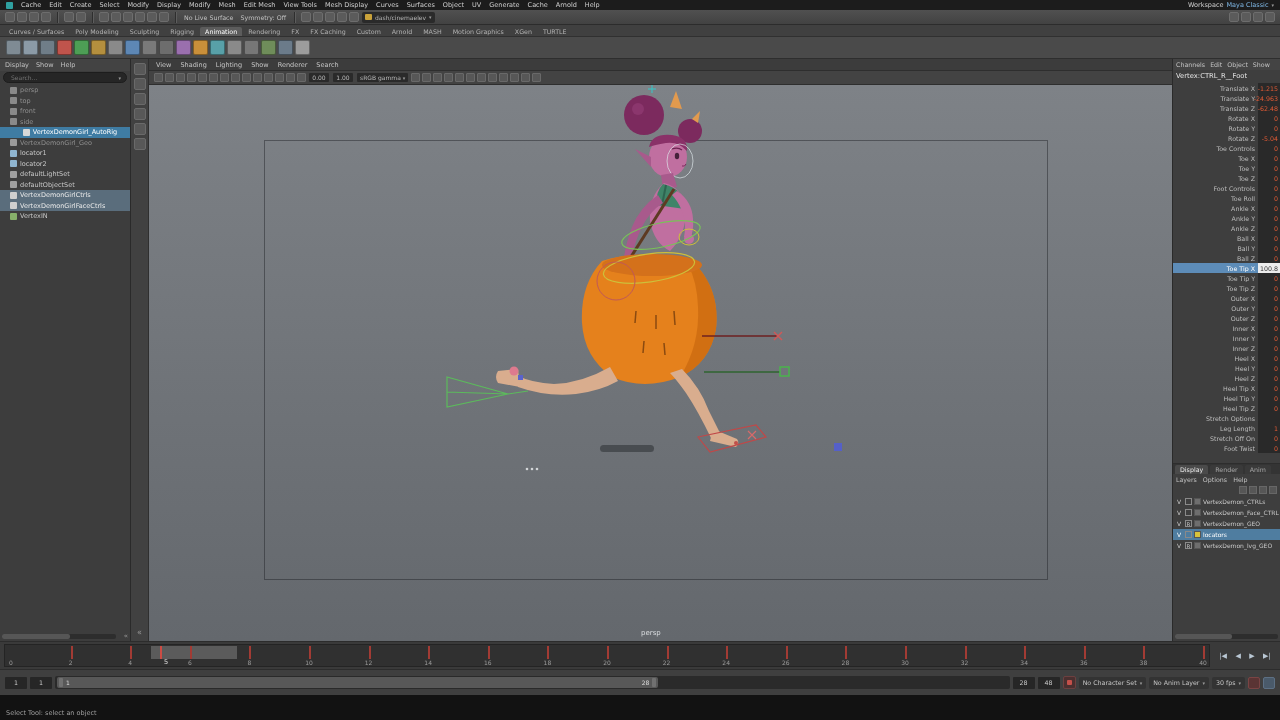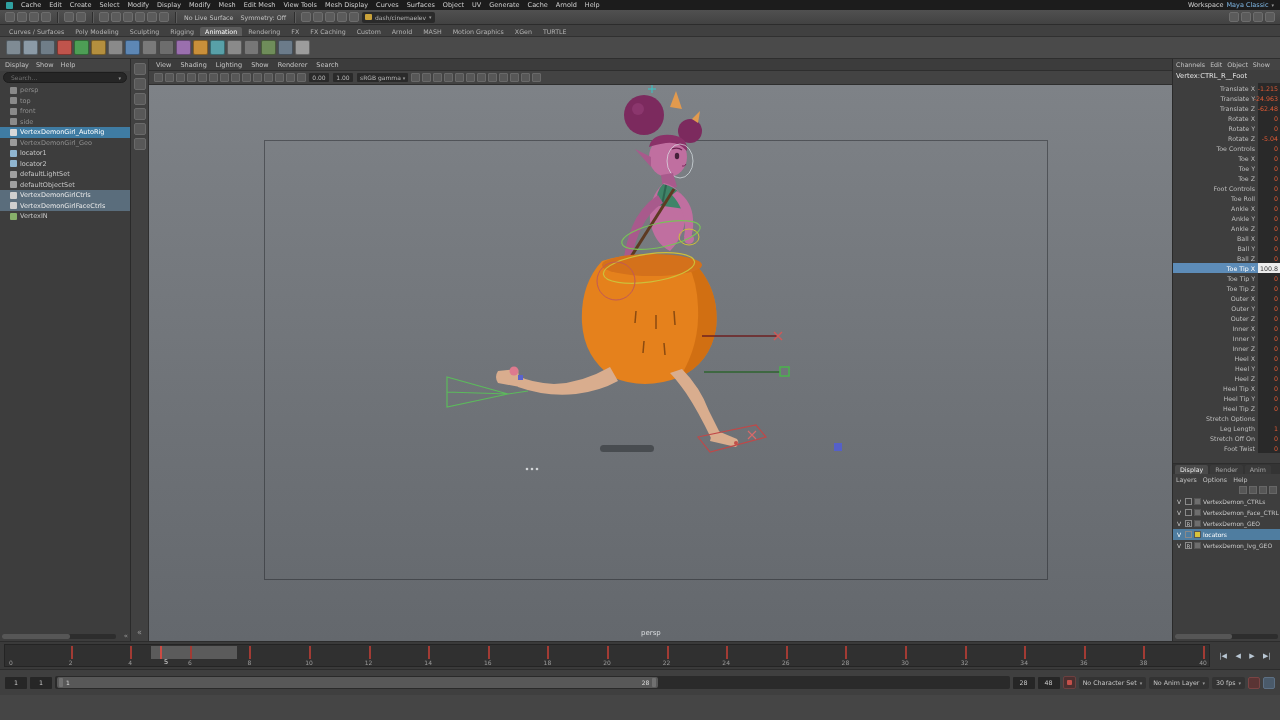--- a/index.html
+++ b/index.html
@@ -43,21 +43,21 @@
   #outliner{position:absolute;left:0;top:59px;width:131px;bottom:79px;background:#3d3d3d;
             border-right:1px solid #2a2a2a;}
   .ol-menu{display:flex;gap:7px;font-size:6.5px;color:#c0c0c0;padding:2px 5px;background:#434343;}
   .ol-search{margin:1px 3px 2px;height:11px;background:#262626;border:1px solid #1d1d1d;
              border-radius:6px;display:flex;align-items:center;padding:0 5px;}
   .ol-search input{flex:1;background:transparent;border:none;outline:none;color:#aaa;
                    font-size:6px;font-family:"DejaVu Sans",sans-serif;width:90px;}
   .ol-row{display:flex;align-items:center;gap:3px;height:10.5px;padding-left:10px;
           font-size:6.5px;color:#c8c8c8;white-space:nowrap;}
   .ol-row.dim{color:#8f8f8f;}
-  .ol-row.selected{background:#3f7ca3;color:#fff;}
+  .ol-row.selected{background:#3f7ca3;color:#fff;justify-content:center;}
   .ol-row.highlight{background:#5a6d7c;color:#e9e9e9;}
   .ol-icon{width:7px;height:7px;border-radius:1px;flex:none;background:#999;}
   #ol-scroll{position:absolute;left:2px;right:14px;bottom:2px;height:5px;background:#2d2d2d;border-radius:2px;}
   #ol-scroll .thumb{width:60%;height:100%;background:#565656;border-radius:2px;}
   #ol-collapse{position:absolute;right:2px;bottom:1px;font-size:7px;color:#9a9a9a;}
 
   
   #toolstrip{position:absolute;left:131px;top:59px;width:18px;bottom:79px;background:#414141;
              border-right:1px solid #2f2f2f;display:flex;flex-direction:column;align-items:center;
              gap:3px;padding-top:4px;}
@@ -822,14 +822,17 @@
       <span class="caret">▾</span>
     </div>
     <div class="rb-select">
       <span>30 fps</span>
       <span class="caret">▾</span>
     </div>
     <span class="rb-icon auto"></span>
     <span class="rb-icon"></span>
   </div>
 
+  <div id="helpline">
+    <span>Select Tool: select an object</span>
+  </div>
 
 </div>
 
 </body></html>

